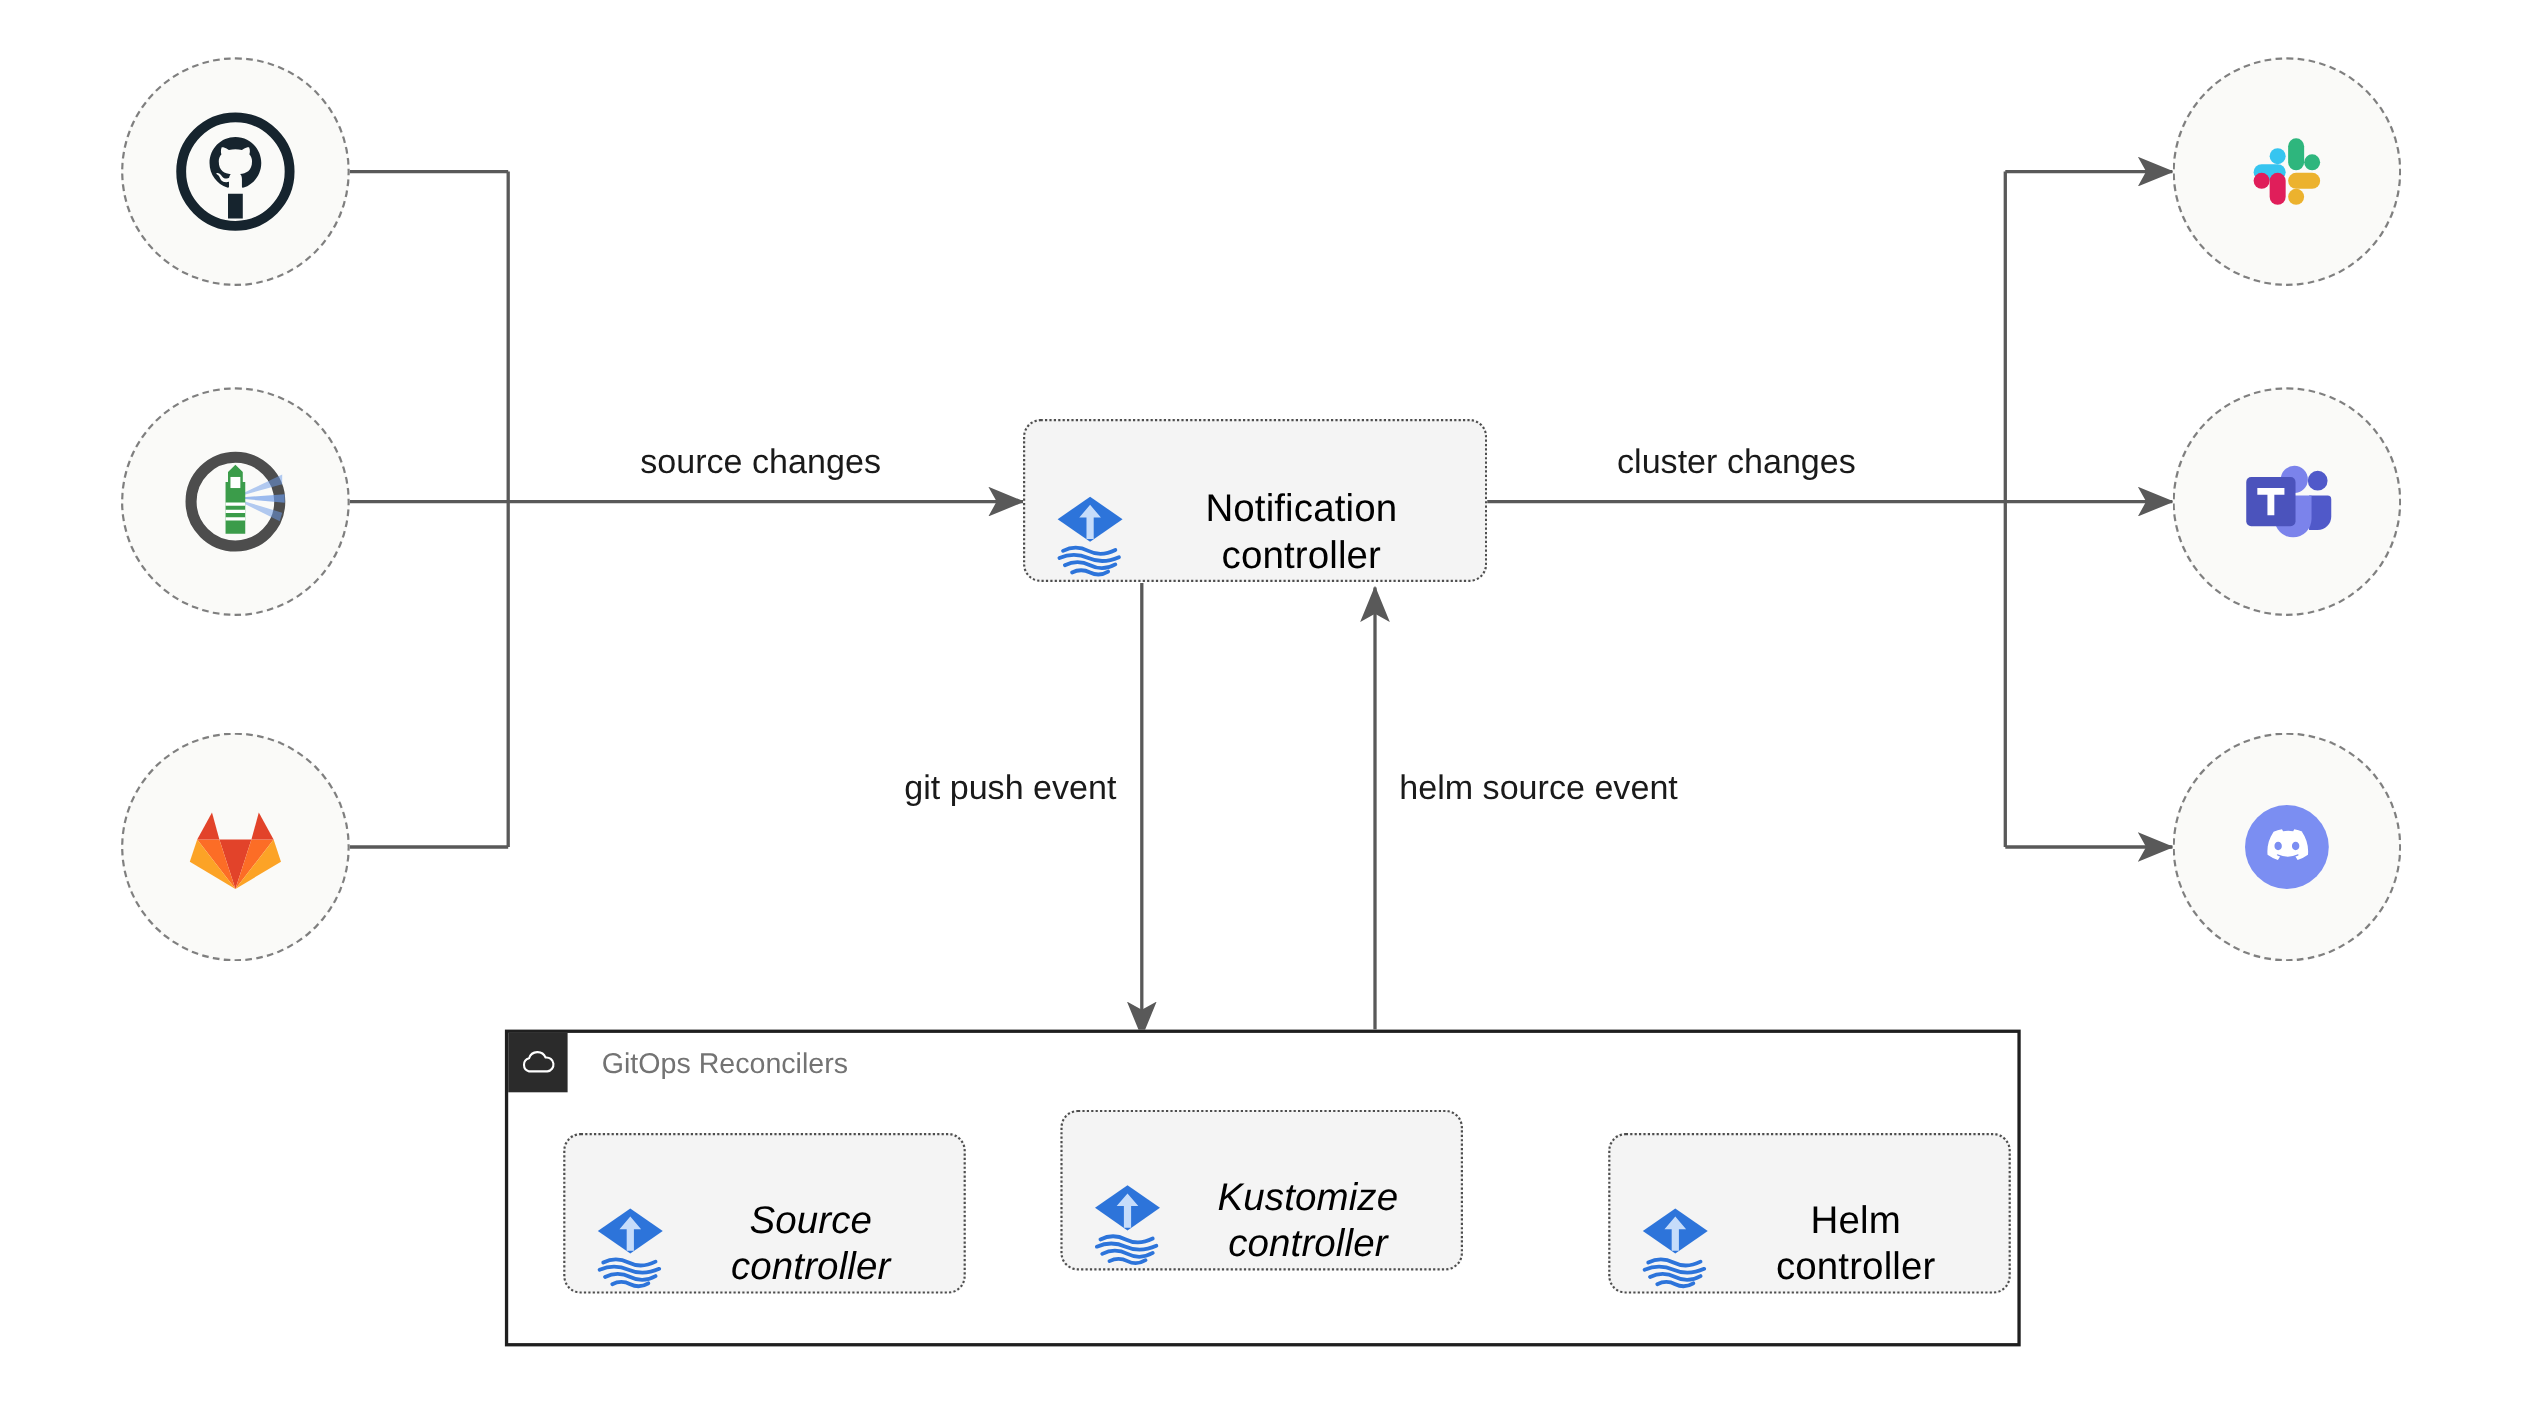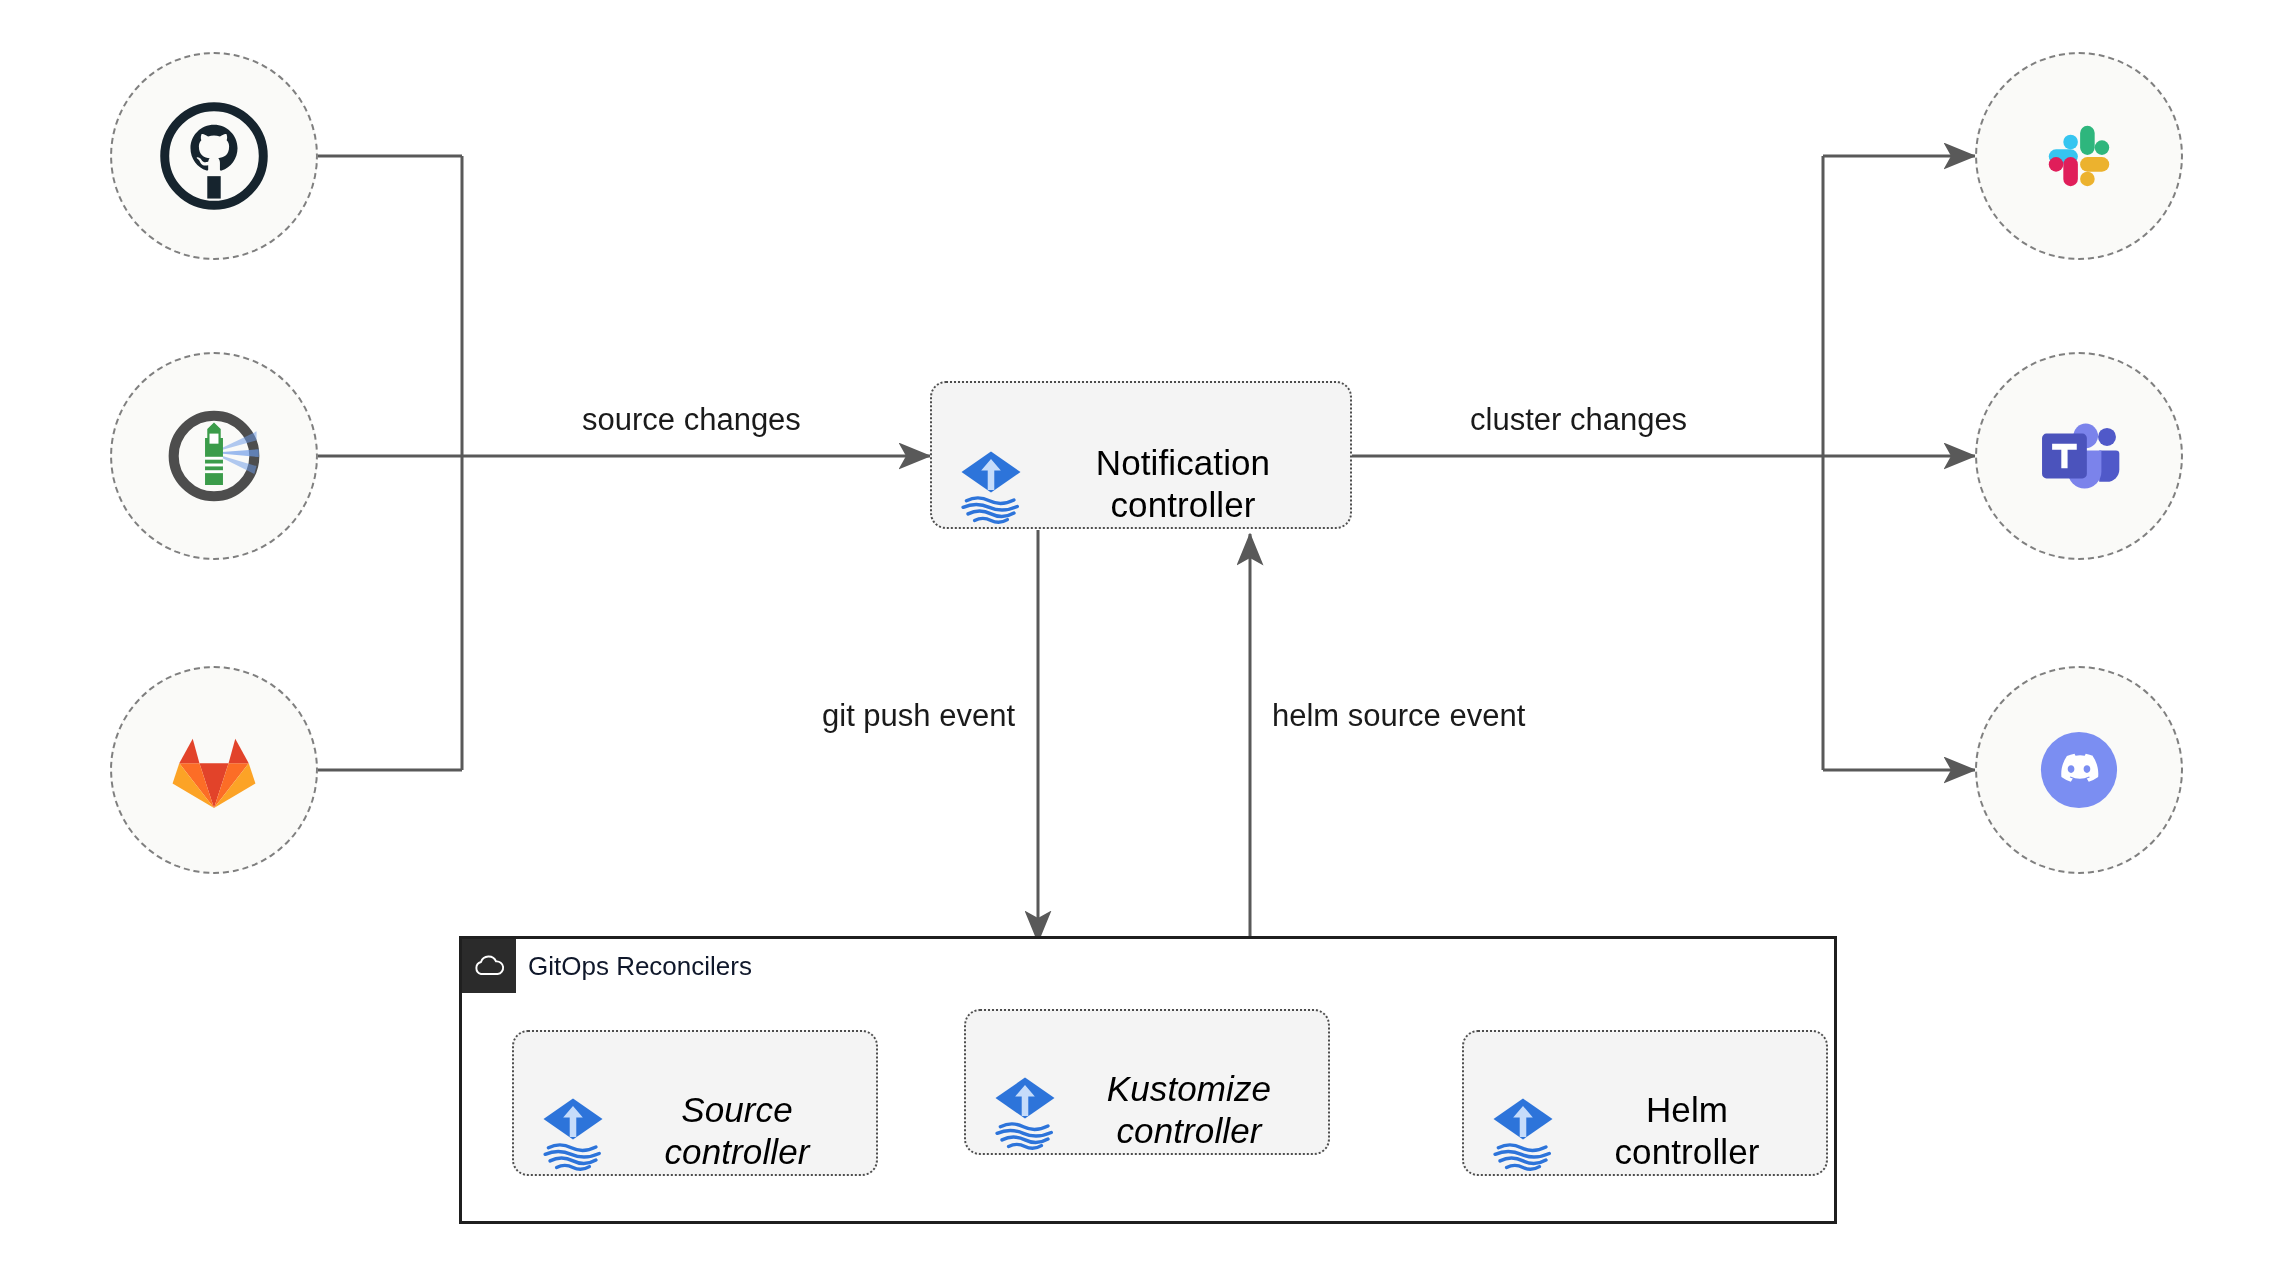--- a/index.html
+++ b/index.html
@@ -98,22 +98,22 @@
     height: 54px;
     background: #2b2b2b;
     display: flex;
     align-items: center;
     justify-content: center;
     flex: 0 0 54px;
   }
   #gitops-header .cloud-chip svg { display: block; }
   #gitops-title {
     font-size: 26px;
-    color: #0f172a;
-    margin-left: 12px;
+    color: #737373;
+    margin-left: 31px;
     white-space: nowrap;
   }
 
   
   .edge-label {
     position: absolute;
     font-size: 31px;
     color: #1a1a1a;
     white-space: nowrap;
   }

